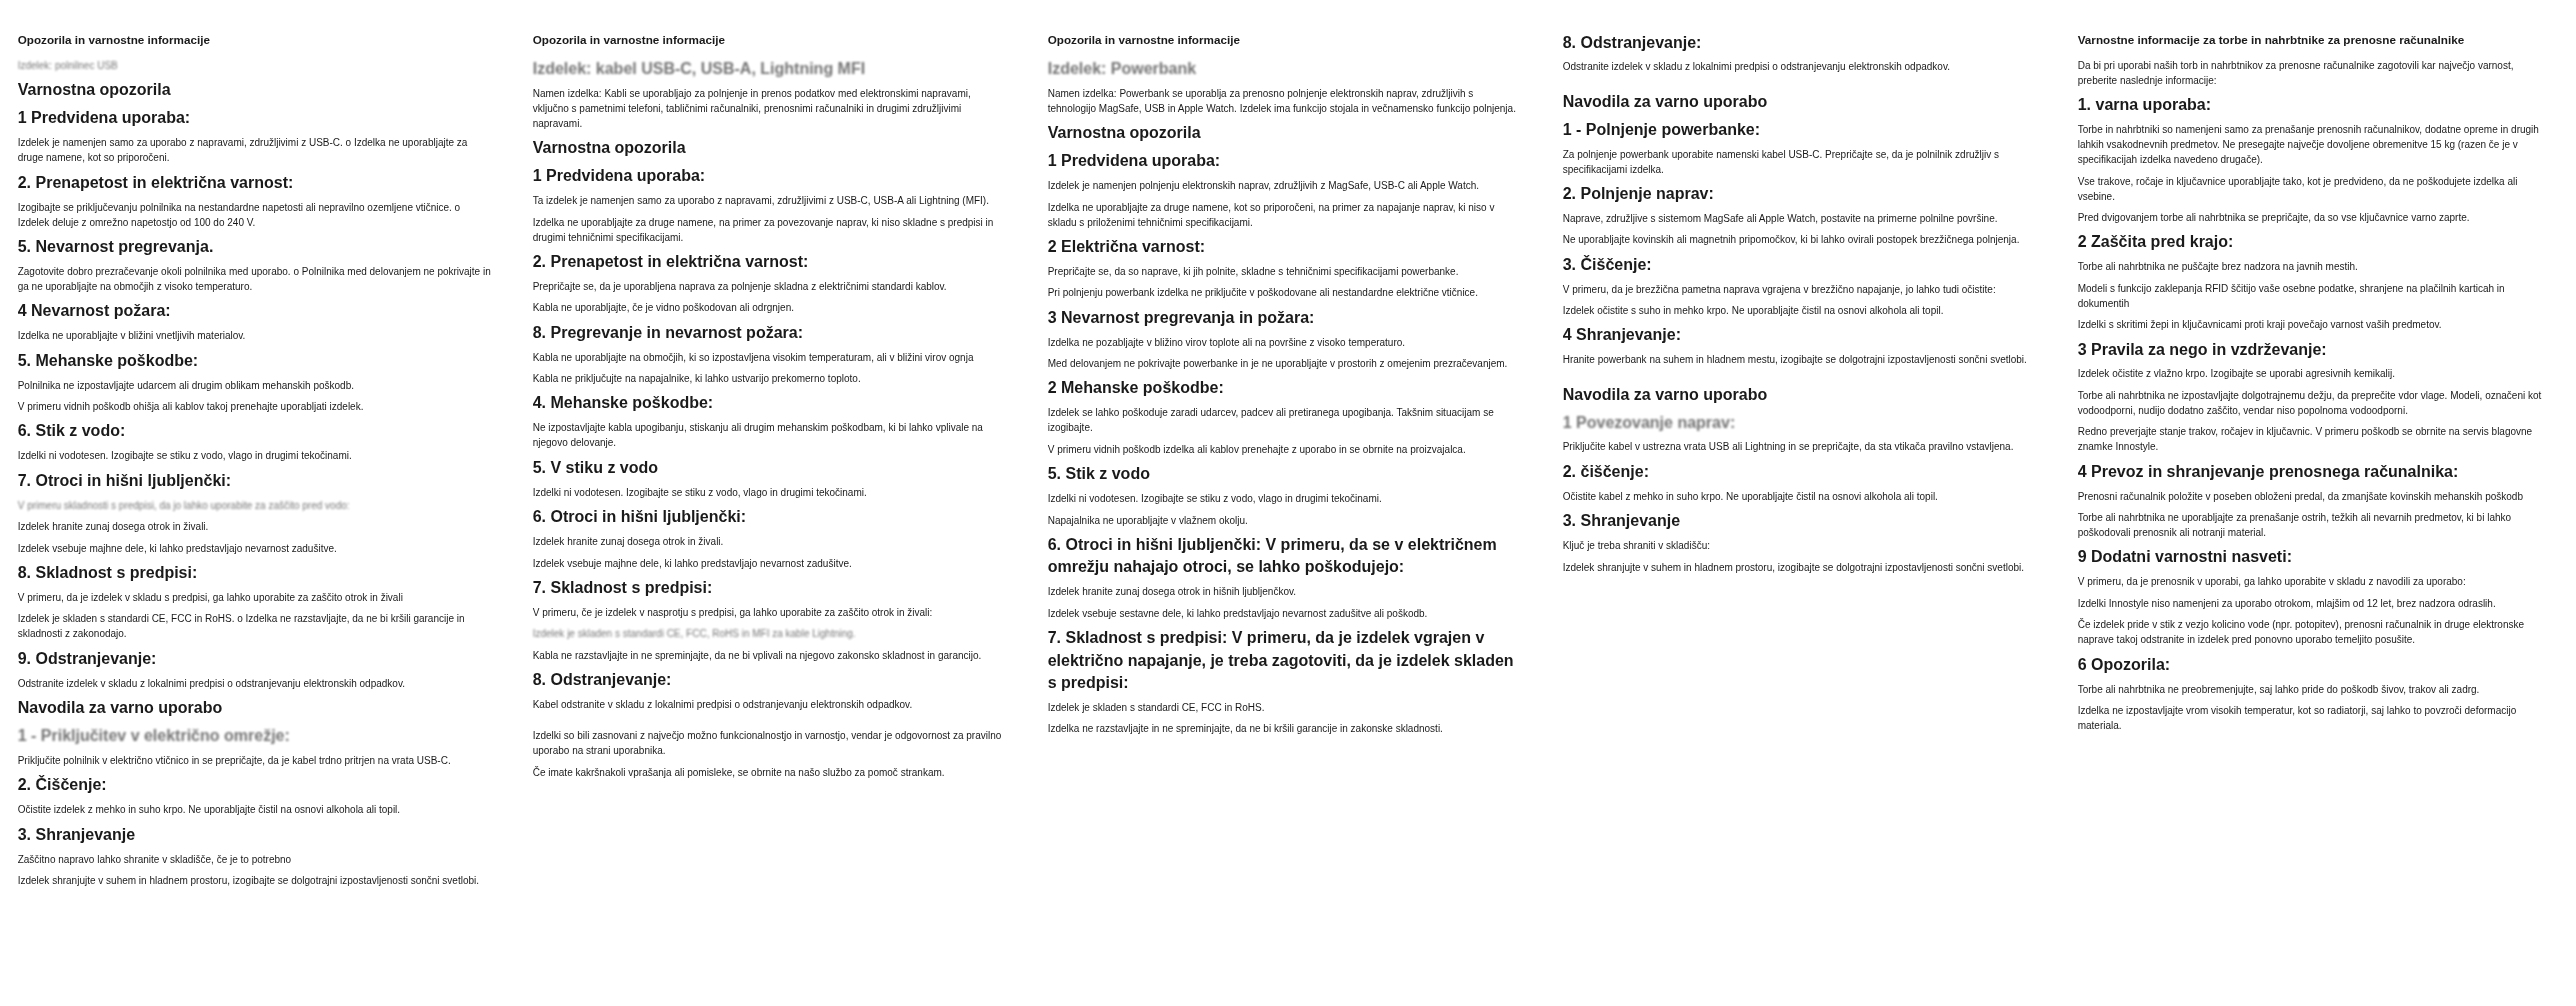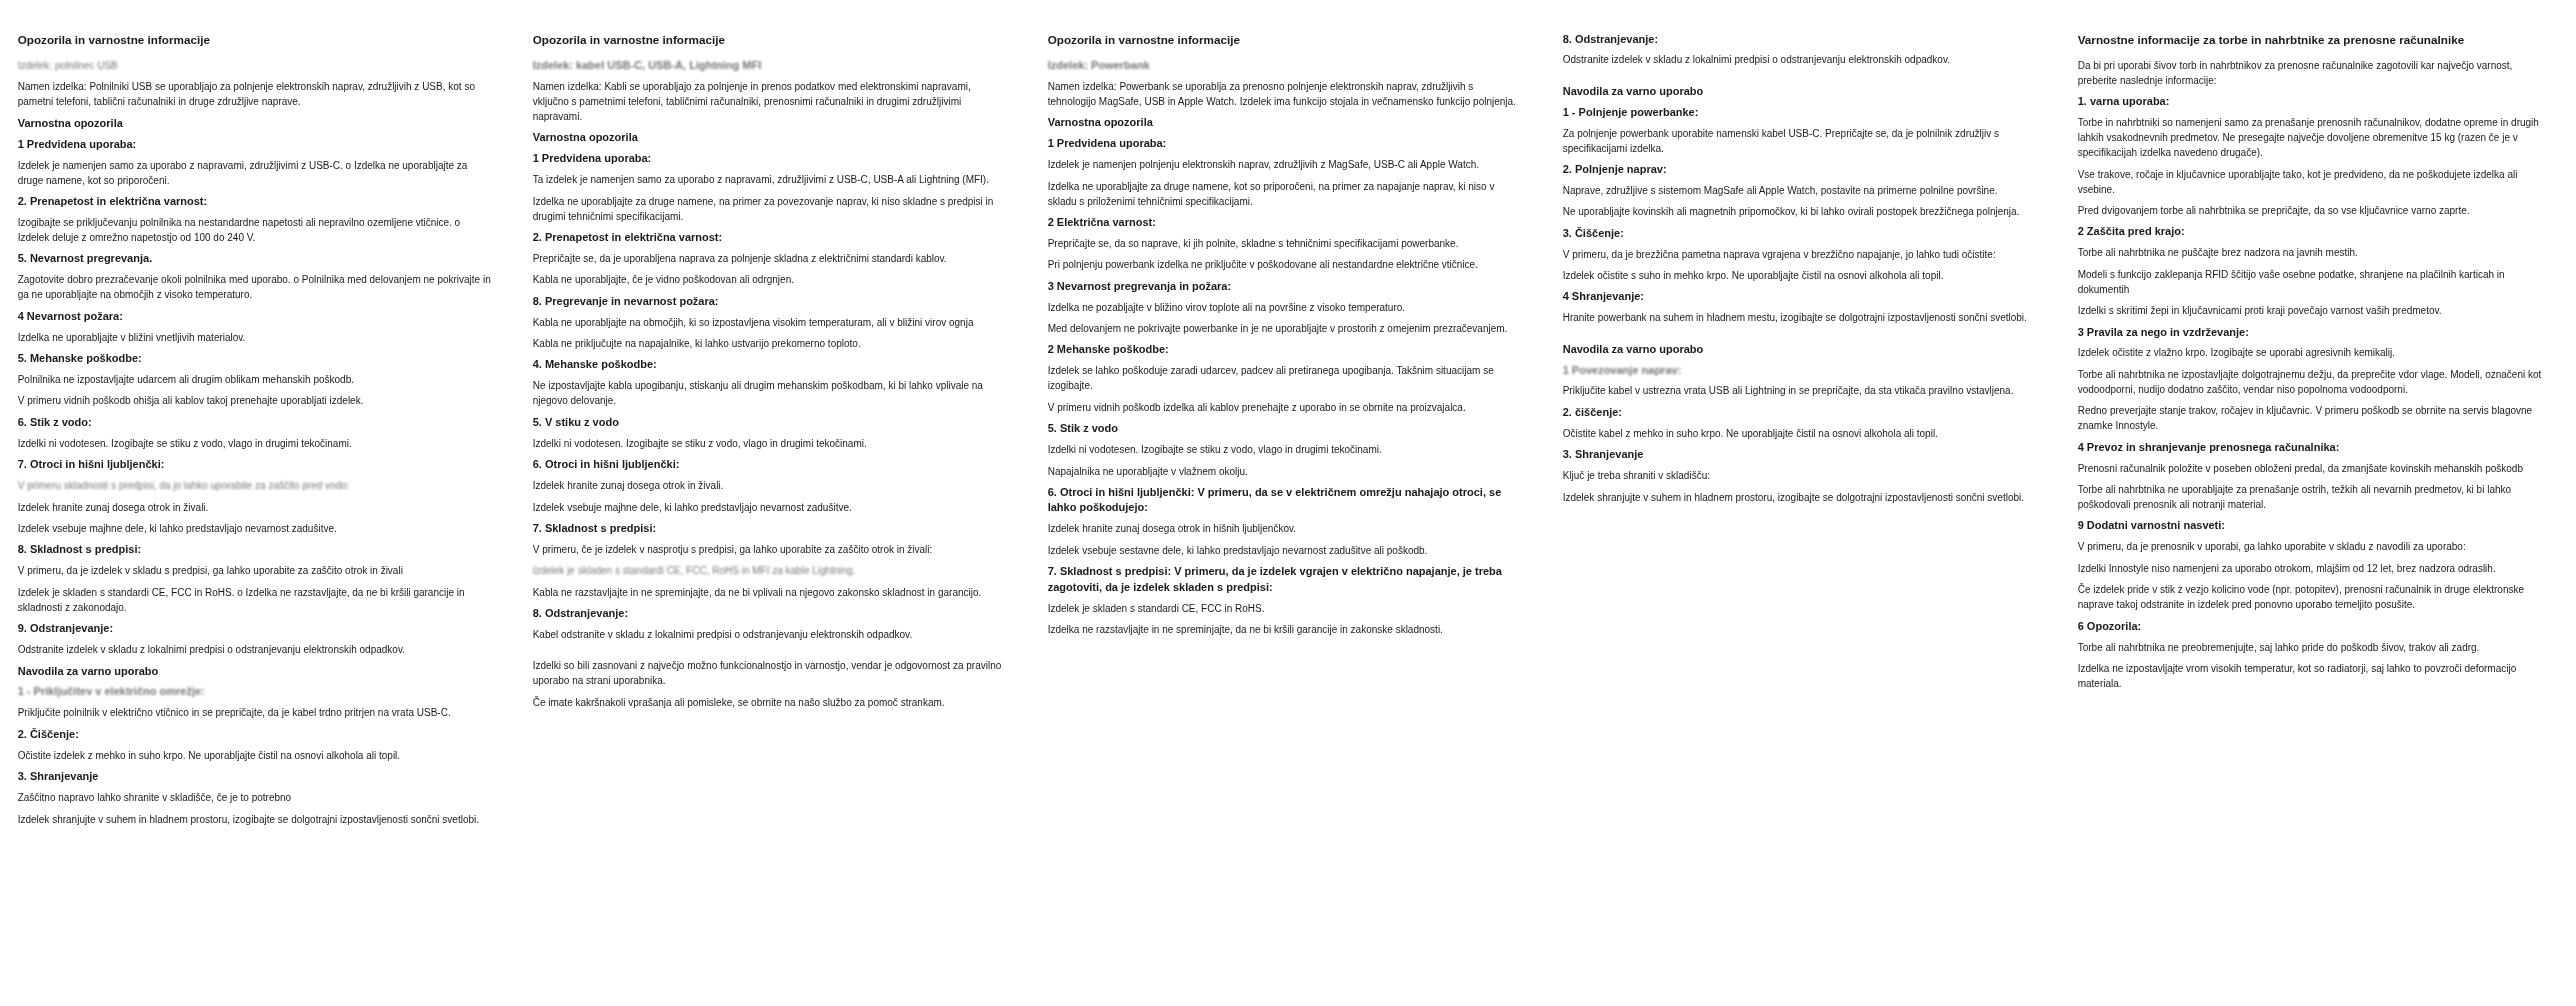--- a/index.html
+++ b/index.html
@@ -29,21 +29,21 @@
     width: 515px;
     flex: 0 0 515px;
   }
   .col-head {
     font-size: 11.7px;
     font-weight: bold;
     line-height: 1.35;
     margin: 0 0 10.5px 0;
   }
   .sub-bold {
-    font-size: 11px;
+    font-size: 16px;
     font-weight: bold;
     line-height: 1.4;
     margin: 0 0 5.6px 0;
   }
   .para {
     font-size: 10px;
     line-height: 1.5;
     margin: 0 0 6.4px 0;
   }
   .spacer-md { height: 9.7px; }
@@ -53,21 +53,20 @@
   }
 </style>
 </head>
 <body>
 
 <div class="page">
 
   <div class="column">
     <div class="col-head">Opozorila in varnostne informacije</div>
     <div class="para blur">Izdelek: polnilnec USB</div>
-    <div class="para">Namen izdelka: Polnilniki USB se uporabljajo za polnjenje elektronskih naprav, združljivih z USB, kot so pametni telefoni, tablični računalniki in druge združljive naprave.</div>
     <div class="sub-bold">Varnostna opozorila</div>
     <div class="sub-bold">1 Predvidena uporaba:</div>
     <div class="para">Izdelek je namenjen samo za uporabo z napravami, združljivimi z USB-C. o Izdelka ne uporabljajte za druge namene, kot so priporočeni.</div>
     <div class="sub-bold">2. Prenapetost in električna varnost:</div>
     <div class="para">Izogibajte se priključevanju polnilnika na nestandardne napetosti ali nepravilno ozemljene vtičnice. o Izdelek deluje z omrežno napetostjo od 100 do 240 V.</div>
     <div class="sub-bold">5. Nevarnost pregrevanja.</div>
     <div class="para">Zagotovite dobro prezračevanje okoli polnilnika med uporabo. o Polnilnika med delovanjem ne pokrivajte in ga ne uporabljajte na območjih z visoko temperaturo.</div>
     <div class="sub-bold">4 Nevarnost požara:</div>
     <div class="para">Izdelka ne uporabljajte v bližini vnetljivih materialov.</div>
     <div class="sub-bold">5. Mehanske poškodbe:</div>
@@ -175,21 +174,21 @@
     <div class="para">Priključite kabel v ustrezna vrata USB ali Lightning in se prepričajte, da sta vtikača pravilno vstavljena.</div>
     <div class="sub-bold">2. čiščenje:</div>
     <div class="para">Očistite kabel z mehko in suho krpo. Ne uporabljajte čistil na osnovi alkohola ali topil.</div>
     <div class="sub-bold">3. Shranjevanje</div>
     <div class="para">Ključ je treba shraniti v skladišču:</div>
     <div class="para">Izdelek shranjujte v suhem in hladnem prostoru, izogibajte se dolgotrajni izpostavljenosti sončni svetlobi.</div>
   </div>
 
   <div class="column">
     <div class="col-head">Varnostne informacije za torbe in nahrbtnike za prenosne računalnike</div>
-    <div class="para">Da bi pri uporabi šivov torb in nahrbtnikov za prenosne računalnike zagotovili kar največjo varnost, preberite naslednje informacije:</div>
+    <div class="para">Da bi pri uporabi naših torb in nahrbtnikov za prenosne računalnike zagotovili kar največjo varnost, preberite naslednje informacije:</div>
     <div class="sub-bold">1. varna uporaba:</div>
     <div class="para">Torbe in nahrbtniki so namenjeni samo za prenašanje prenosnih računalnikov, dodatne opreme in drugih lahkih vsakodnevnih predmetov. Ne presegajte največje dovoljene obremenitve 15 kg (razen če je v specifikacijah izdelka navedeno drugače).</div>
     <div class="para">Vse trakove, ročaje in ključavnice uporabljajte tako, kot je predvideno, da ne poškodujete izdelka ali vsebine.</div>
     <div class="para">Pred dvigovanjem torbe ali nahrbtnika se prepričajte, da so vse ključavnice varno zaprte.</div>
     <div class="sub-bold">2 Zaščita pred krajo:</div>
     <div class="para">Torbe ali nahrbtnika ne puščajte brez nadzora na javnih mestih.</div>
     <div class="para">Modeli s funkcijo zaklepanja RFID ščitijo vaše osebne podatke, shranjene na plačilnih karticah in dokumentih</div>
     <div class="para">Izdelki s skritimi žepi in ključavnicami proti kraji povečajo varnost vaših predmetov.</div>
     <div class="sub-bold">3 Pravila za nego in vzdrževanje:</div>
     <div class="para">Izdelek očistite z vlažno krpo. Izogibajte se uporabi agresivnih kemikalij.</div>

